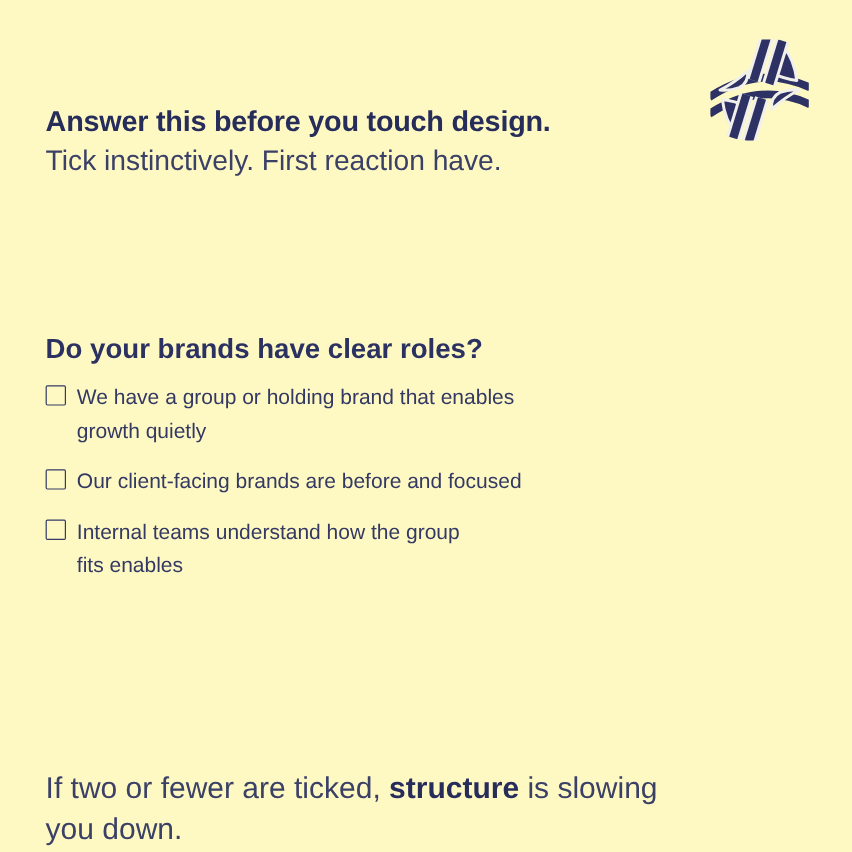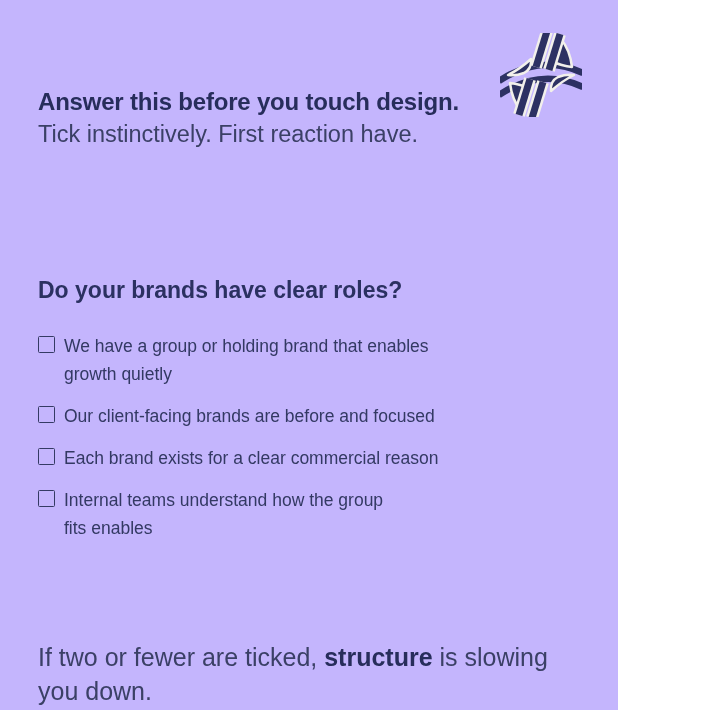--- a/index.html
+++ b/index.html
@@ -1,19 +1,19 @@
 <!DOCTYPE html>
 <html><head>
 <meta charset="utf-8">
 <style>
   html,body{margin:0;padding:0;}
   .canvas{
     position:relative;
-    width:618px;height:710px;
-    background:#c4b5fd;
+    width:710px;height:710px;
+    background:#fef9c3;
     font-family:"Liberation Sans",sans-serif;
     overflow:hidden;
   }
   .logo{
     position:absolute;top:33px;right:36px;
     width:82px;height:84px;
   }
   .header{
     position:absolute;left:38px;top:86px;
     line-height:32px;
@@ -29,21 +29,21 @@
     position:absolute;left:38px;top:229px;
     font-family:"DejaVu Serif","Liberation Serif",serif;
     font-size:25px;font-weight:bold;color:#272D5B;
     letter-spacing:0.2px;
   }
   .question{
     position:absolute;left:38px;top:277px;
     font-size:23px;font-weight:bold;color:#2B3161;
   }
   .checklist{
-    position:absolute;left:38px;top:332px;
+    position:absolute;left:38px;top:317px;
   }
   .check-item{
     display:flex;align-items:flex-start;
     margin-bottom:14px;
   }
   .checkbox{
     flex:none;
     width:15px;height:15px;
     border:1.7px solid #343A64;
     border-radius:1.5px;
@@ -111,24 +111,20 @@
       <span class="checkbox"></span>
       <span class="check-label">We have a group or holding brand that enables
 growth quietly</span>
     </div>
     <div class="check-item">
       <span class="checkbox"></span>
       <span class="check-label">Our client-facing brands are before and focused</span>
     </div>
     <div class="check-item">
       <span class="checkbox"></span>
-      <span class="check-label">Each brand exists for a clear commercial reason</span>
-    </div>
-    <div class="check-item">
-      <span class="checkbox"></span>
       <span class="check-label">Internal teams understand how the group
 fits enables</span>
     </div>
   </div>
 
   <div class="footer"><span>If two or fewer are ticked, </span><b>structure</b><span> is slowing
 you down.</span></div>
 
 </div>
 

